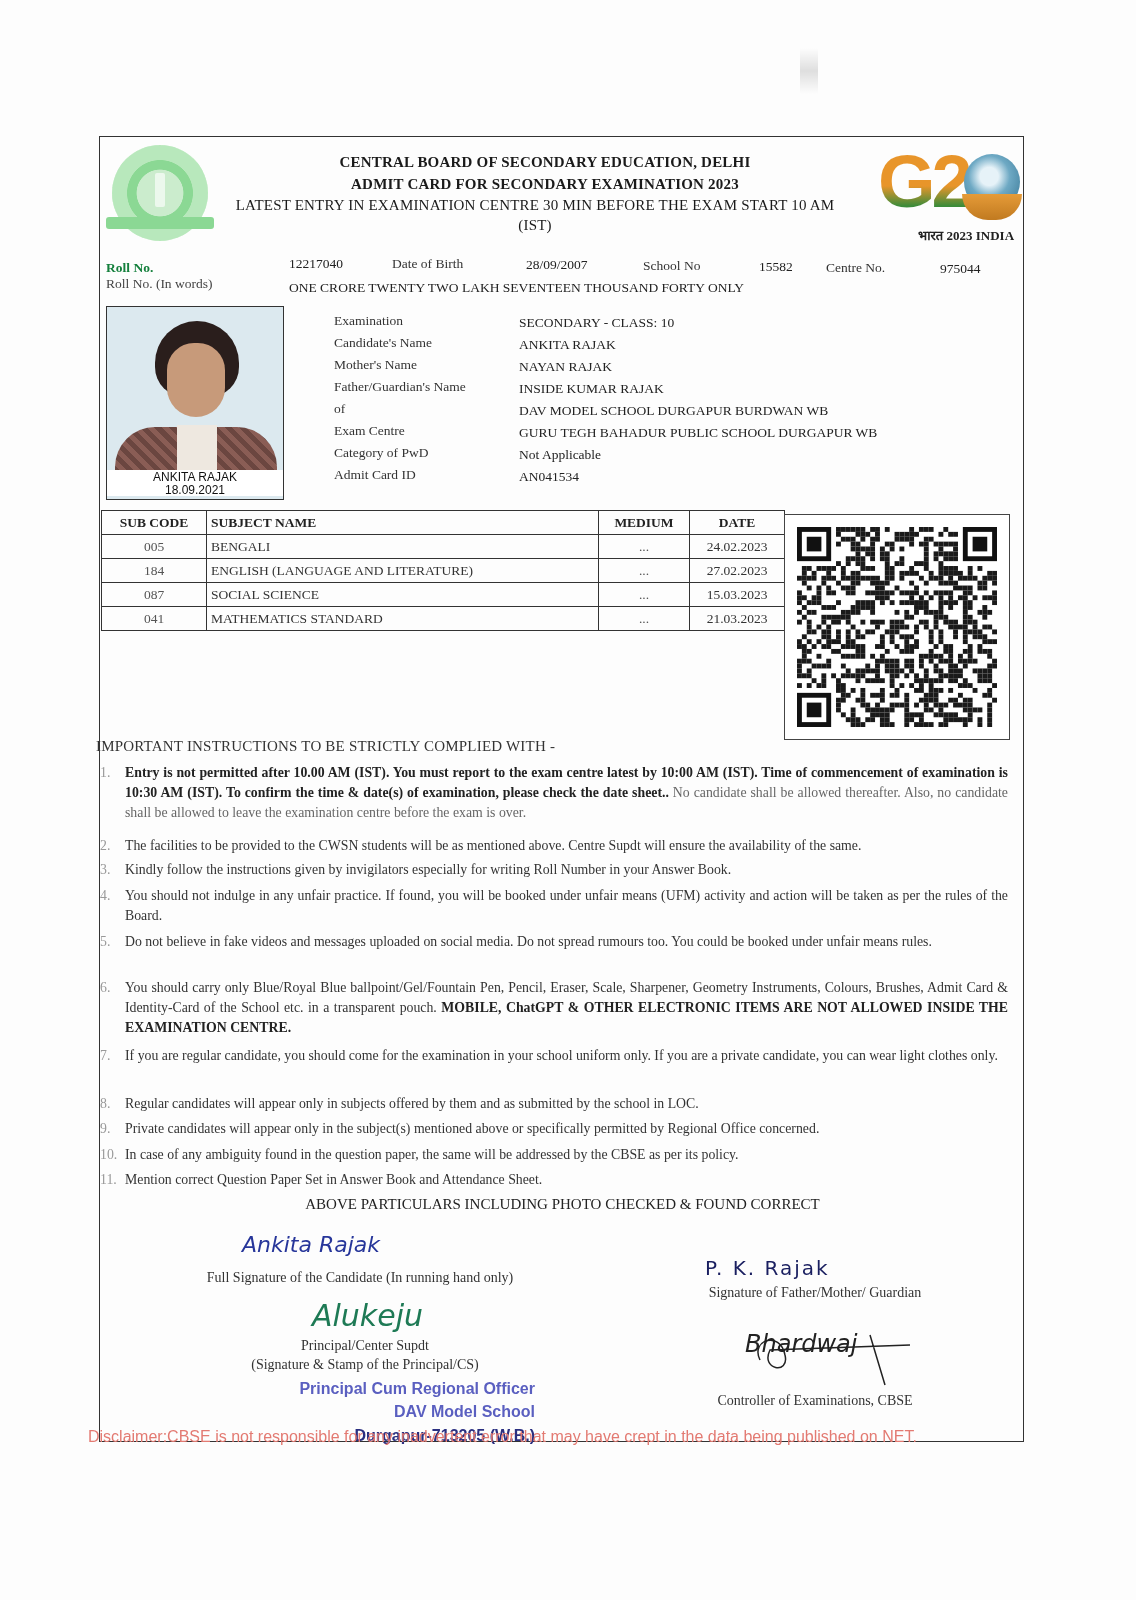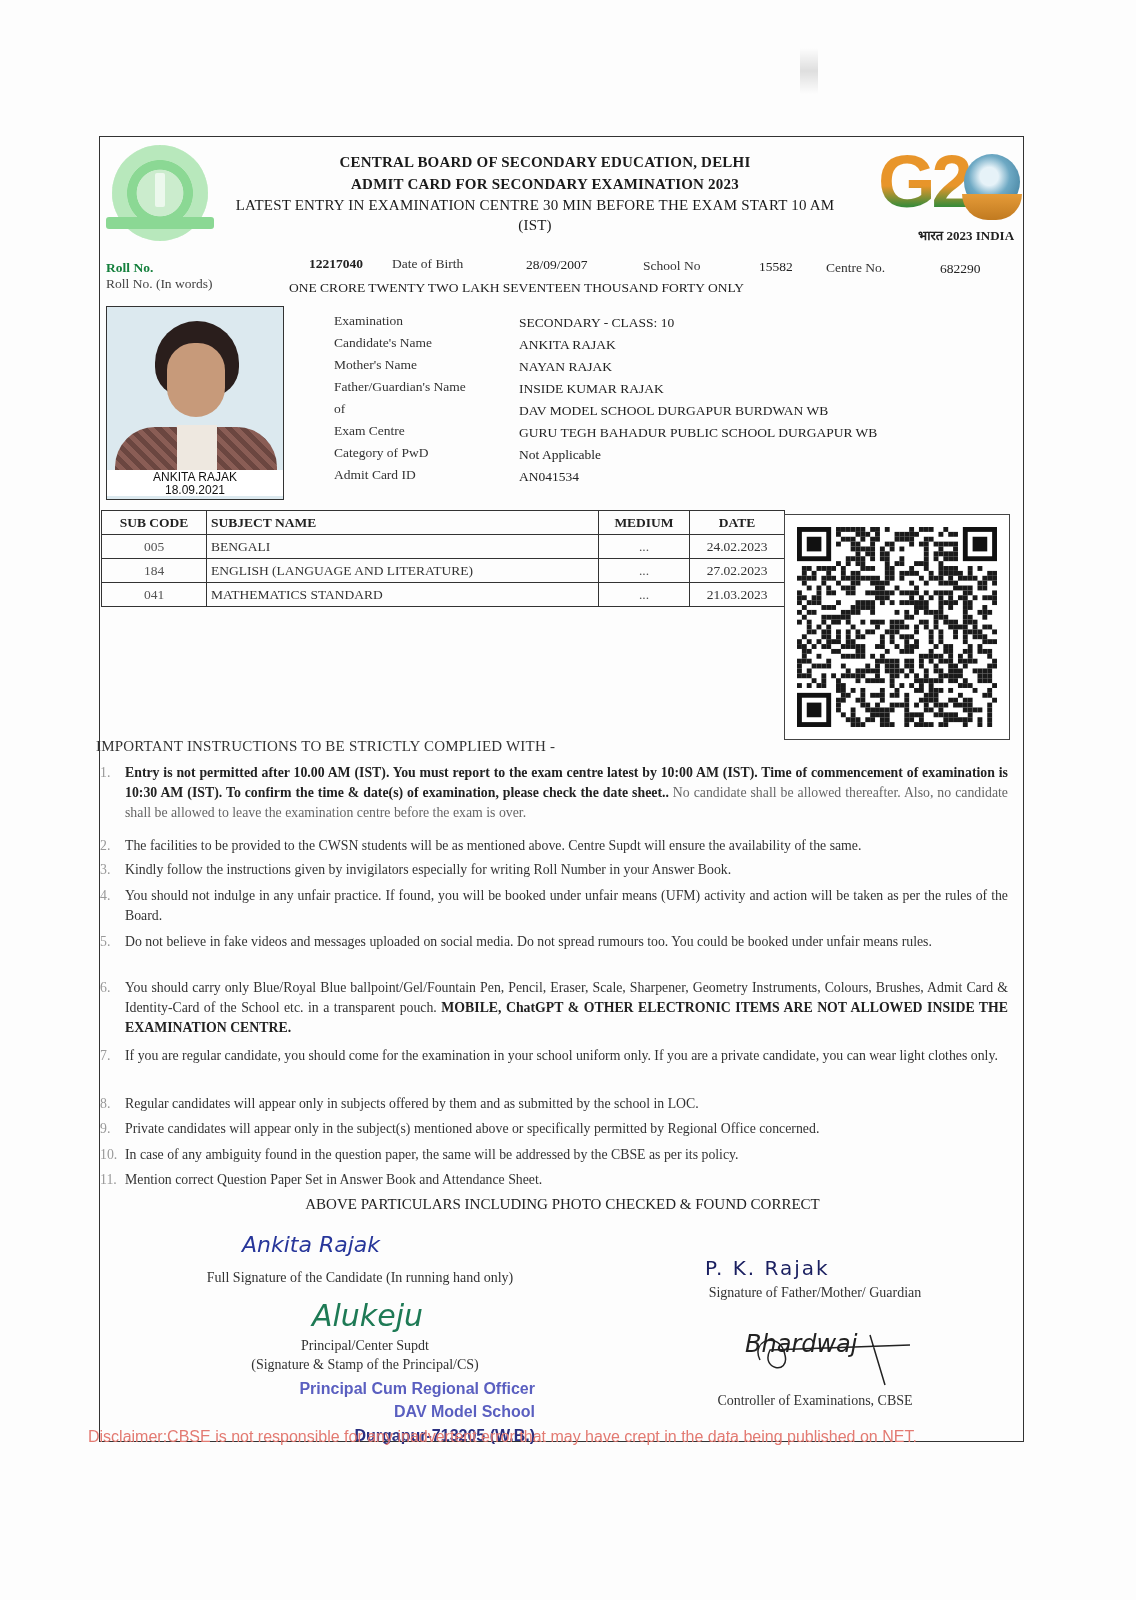--- a/index.html
+++ b/index.html
@@ -81,27 +81,27 @@
 <div class="abs header-line" style="top:217px;left:205px;width:660px;">(IST)</div>
 
 <div class="abs g20">
   <div class="g-text">G2</div>
   <div class="globe"></div>
   <div class="lotus"></div>
   <div class="tag">भारत 2023 INDIA</div>
 </div>
 
 <div class="abs label" style="left:106px;top:260px;font-weight:bold;color:#15803d;">Roll No.</div>
-<div class="abs value" style="left:289px;top:256px;font-weight:bold;margin-left:20px;">12217040</div>
+<div class="abs value" style="left:289px;top:256px;font-weight:normal;">12217040</div>
 <div class="abs label" style="left:392px;top:256px;">Date of Birth</div>
 <div class="abs value" style="left:526px;top:257px;">28/09/2007</div>
 <div class="abs label" style="left:643px;top:258px;">School No</div>
 <div class="abs value" style="left:759px;top:259px;">15582</div>
 <div class="abs label" style="left:826px;top:260px;">Centre No.</div>
-<div class="abs value" style="left:940px;top:261px;">682290</div>
+<div class="abs value" style="left:940px;top:261px;">975044</div>
 
 <div class="abs label" style="left:106px;top:276px;color:#444;">Roll No. (In words)</div>
 <div class="abs value" style="left:289px;top:280px;">ONE CRORE TWENTY TWO LAKH SEVENTEEN THOUSAND FORTY ONLY</div>
 
 <div class="abs photo">
   <div class="hair"></div>
   <div class="face"></div>
   <div class="body"></div>
   <div class="collar"></div>
   <div class="caption" style="top:163px;">ANKITA RAJAK</div>
@@ -141,20 +141,26 @@
         <td class="code">005</td>
         <td class="name">BENGALI</td>
         <td class="medium">...</td>
         <td class="date">24.02.2023</td>
       </tr>
       <tr>
         <td class="code">184</td>
         <td class="name">ENGLISH (LANGUAGE AND LITERATURE)</td>
         <td class="medium">...</td>
         <td class="date">27.02.2023</td>
+      </tr>
+      <tr>
+        <td class="code">087</td>
+        <td class="name">SOCIAL SCIENCE</td>
+        <td class="medium">...</td>
+        <td class="date">15.03.2023</td>
       </tr>
       <tr>
         <td class="code">041</td>
         <td class="name">MATHEMATICS STANDARD</td>
         <td class="medium">...</td>
         <td class="date">21.03.2023</td>
       </tr>
     </tbody>
 </table>
 

